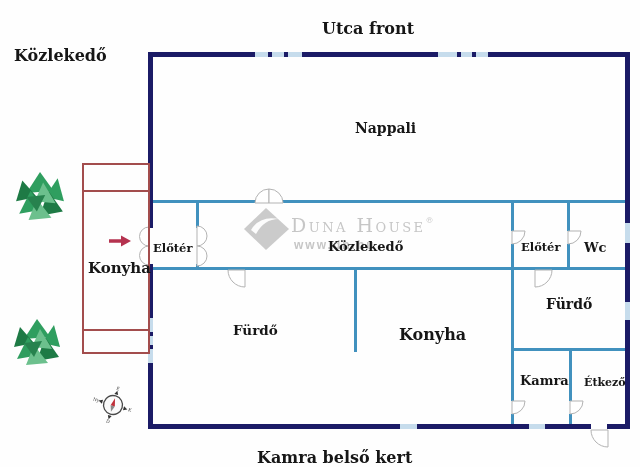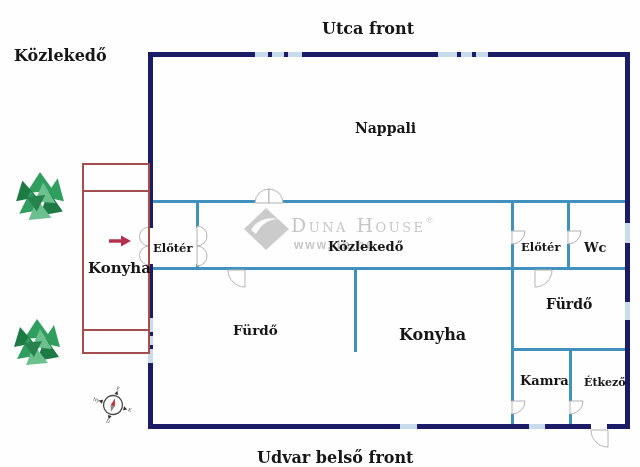--- a/index.html
+++ b/index.html
@@ -148,21 +148,21 @@
       <polygon points="4,19 8,17 8,21" fill="#333"></polygon>
       <text x="19" y="3.5" font-size="4.5" fill="#444" text-anchor="middle">É</text>
       <text x="36.5" y="20.5" font-size="4.5" fill="#444" text-anchor="middle">K</text>
       <text x="19" y="37.5" font-size="4.5" fill="#444" text-anchor="middle">D</text>
       <text x="1.5" y="20.5" font-size="4.5" fill="#444" text-anchor="middle">Ny</text>
     </g>
   </svg>
 
   <div class="lbl" style="left:322px;top:11px;font-size:16px">Utca front</div>
   <div class="lbl" style="left:14px;top:38px;font-size:16px">Közlekedő</div>
-  <div class="lbl" style="left:257px;top:440px;font-size:16px">Udvar belső front</div>
+  <div class="lbl" style="left:257px;top:440px;font-size:16px">Kamra belső kert</div>
   <div class="lbl" style="left:355px;top:112px;font-size:14px">Nappali</div>
   <div class="lbl" style="left:153px;top:233px;font-size:11.5px">Előtér</div>
   <div class="lbl" style="left:328px;top:231px;font-size:13px">Közlekedő</div>
   <div class="lbl" style="left:521px;top:232px;font-size:11.5px">Előtér</div>
   <div class="lbl" style="left:584px;top:232px;font-size:13px">Wc</div>
   <div class="lbl" style="left:88px;top:251px;font-size:15px">Konyha</div>
   <div class="lbl" style="left:233px;top:314px;font-size:13.5px">Fürdő</div>
   <div class="lbl" style="left:399px;top:317px;font-size:16px">Konyha</div>
   <div class="lbl" style="left:546px;top:288px;font-size:14px">Fürdő</div>
   <div class="lbl" style="left:520px;top:365px;font-size:13px">Kamra</div>

